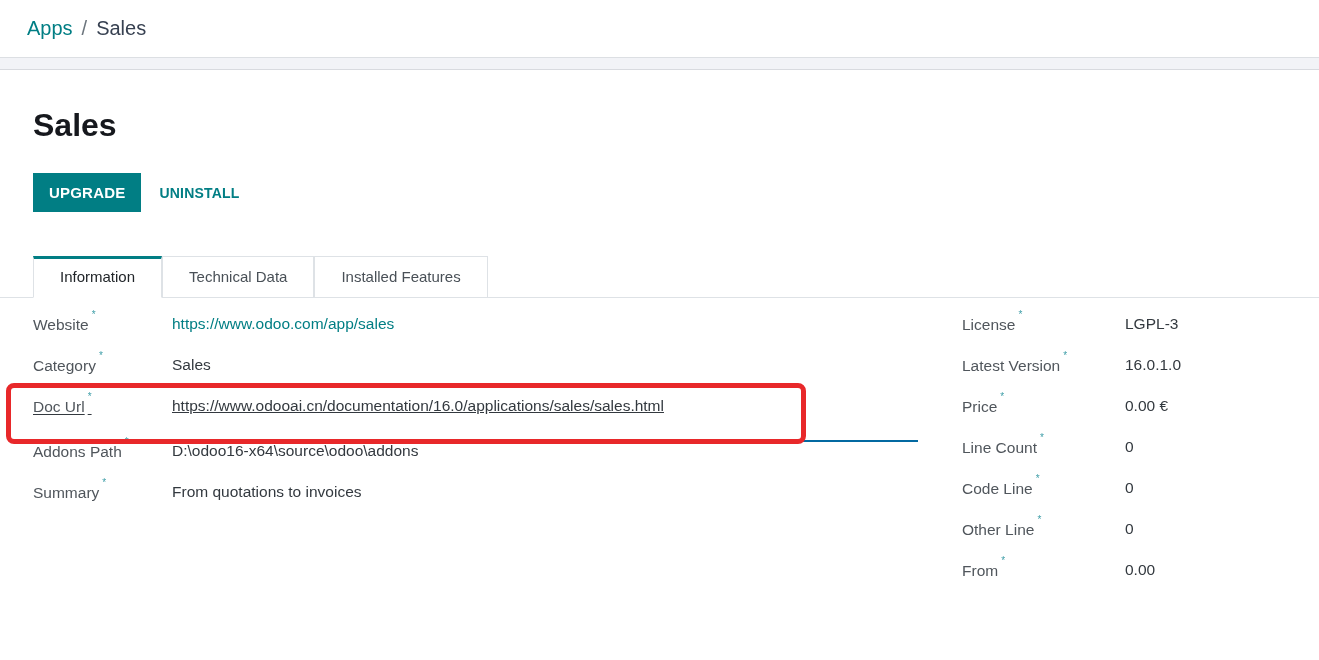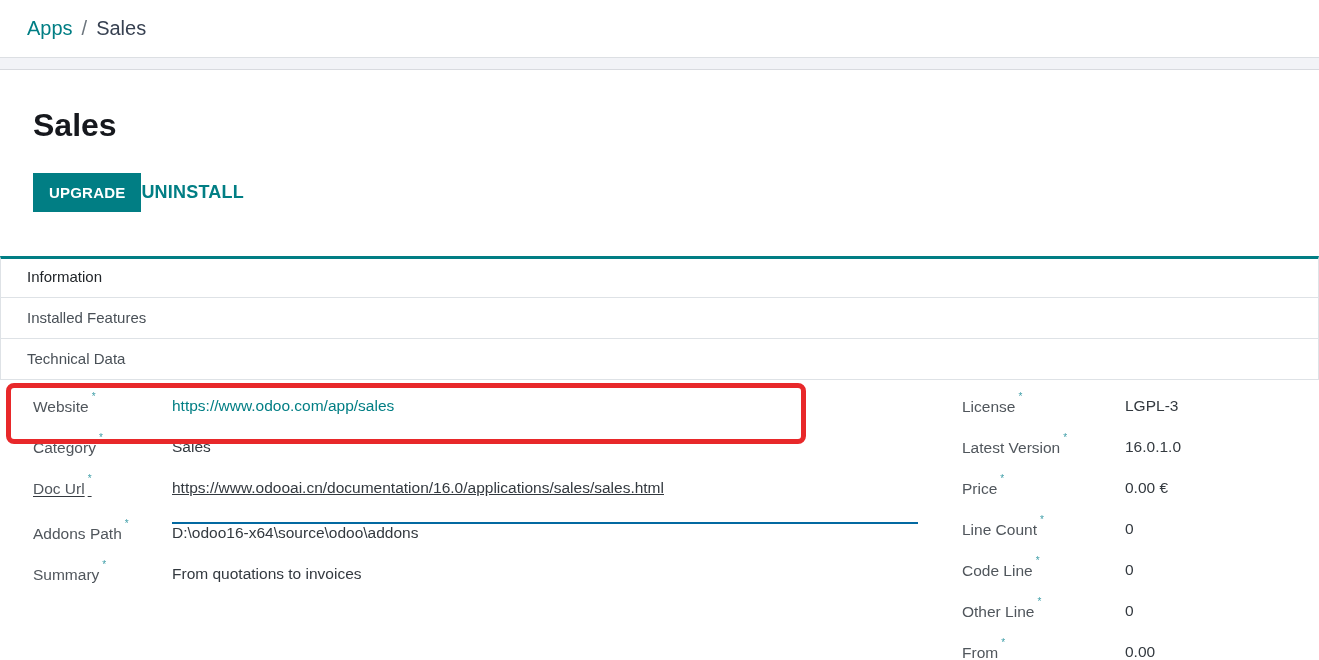--- a/index.html
+++ b/index.html
@@ -59,33 +59,34 @@
     padding: 11px 16px;
     border-radius: 0;
     cursor: pointer;
     letter-spacing: 0.2px;
   }
   .btn-uninstall {
     background: transparent;
     border: none;
     font-family: inherit;
     color: #017e84;
-    font-size: 18px;
+    font-size: 14px;
     font-weight: 700;
+    margin-left: 18px;
     cursor: pointer;
     letter-spacing: 0.2px;
   }
 
   
   .tabs-wrap {
     margin-top: 44px;
     margin-left: -33px;
+    padding-left: 33px;
     border-bottom: 1px solid #dee2e6;
     display: flex;
-    flex-direction: column;
   }
   .tab {
     font-size: 15px;
     color: #495057;
     background: #ffffff;
     padding: 11px 26px 12px 26px;
     border: 1px solid #dee2e6;
     border-bottom: none;
     margin-bottom: 0;
     cursor: pointer;
@@ -167,22 +168,22 @@
 
   <h1 class="page-title">Sales</h1>
 
   <div class="actions">
     <button class="btn-upgrade">UPGRADE</button>
     <button class="btn-uninstall">UNINSTALL</button>
   </div>
 
   <div class="tabs-wrap">
     <div class="tab active">Information</div>
+    <div class="tab">Technical Data</div>
     <div class="tab">Installed Features</div>
-    <div class="tab">Technical Data</div>
   </div>
 
   <div class="content">
 
     <div class="col-left">
 
       <div class="frow">
         <span class="flabel"><span>Website</span><sup class="req">*</sup></span>
         <a class="fvalue link">https://www.odoo.com/app/sales</a>
       </div>

